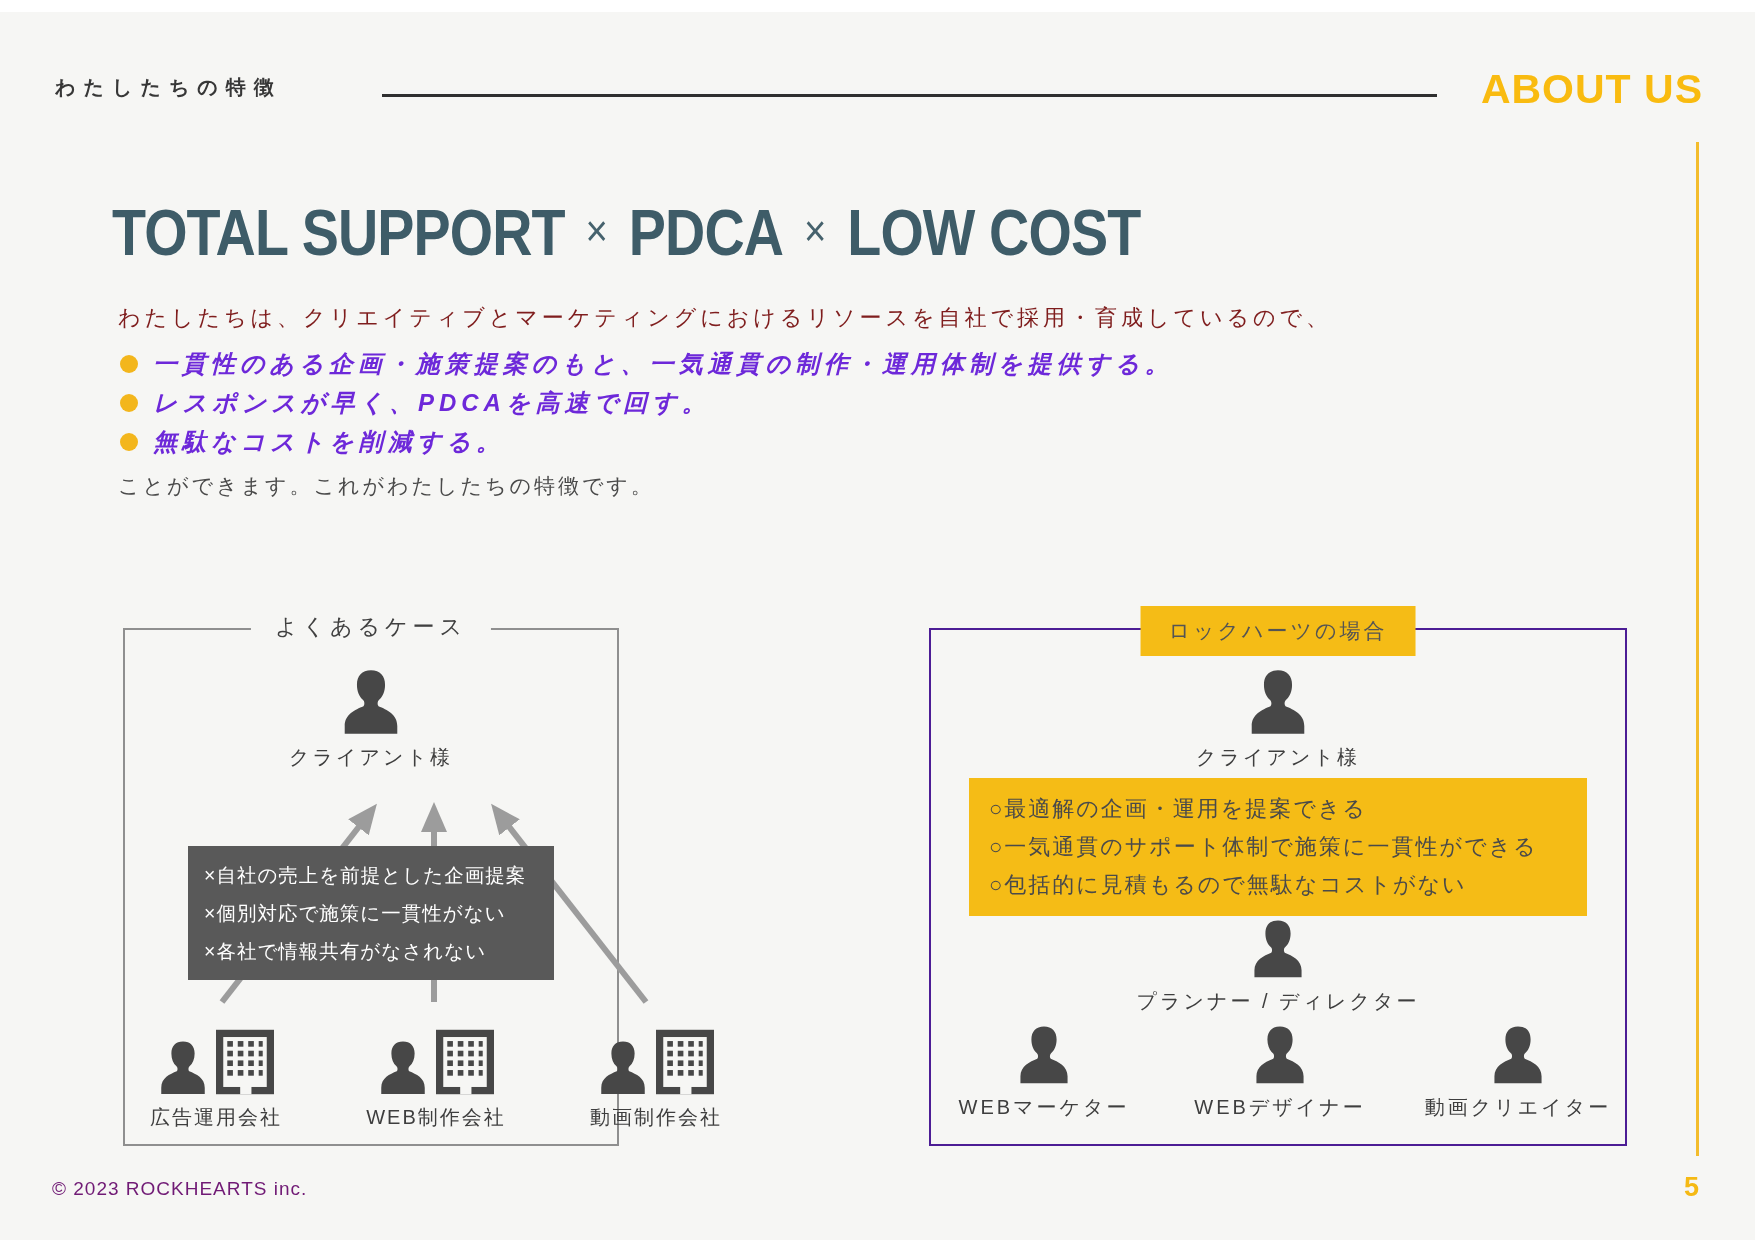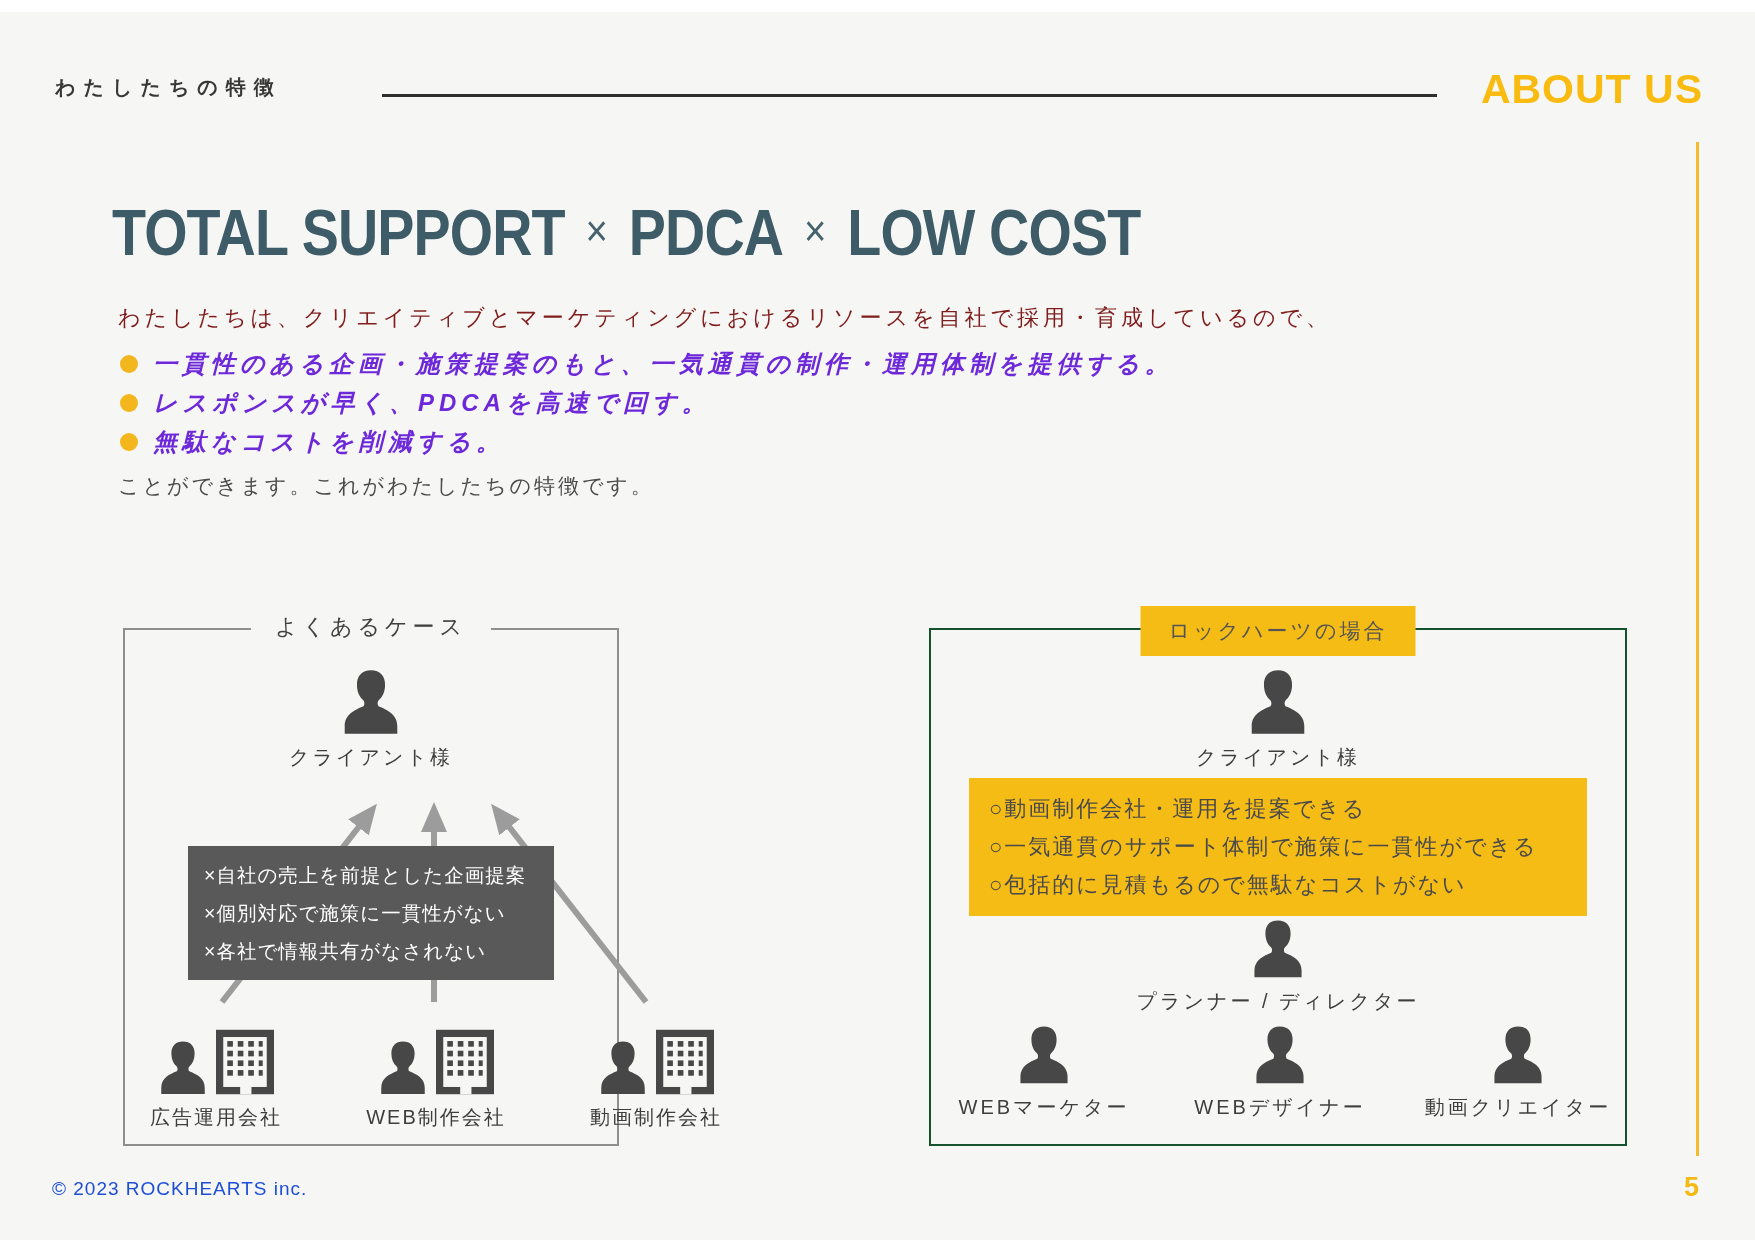--- a/index.html
+++ b/index.html
@@ -21,21 +21,21 @@
   .intro{position:absolute;left:118px;top:303px;font-size:22px;letter-spacing:4px;color:#7f1d1d;white-space:nowrap;}
   .bullet-row{position:absolute;left:120px;display:flex;align-items:center;gap:15px;}
   .bullet-row .dot{width:18px;height:18px;border-radius:50%;background:#F3B61C;flex:none;}
   .bullet-row .txt{font-size:24px;font-weight:600;letter-spacing:5px;color:#6d28d9;white-space:nowrap;font-style:italic;}
   #b0{top:348px}#b1{top:387px}#b2{top:426px}
   .closing{position:absolute;left:118px;top:472px;font-size:21px;letter-spacing:3px;color:#4A4A4A;white-space:nowrap;}
 
   
   .case-box{position:absolute;top:628px;height:518px;box-sizing:border-box;}
   .left-box{left:123px;width:496px;border:2px solid #8F8F8F;}
-  .right-box{left:929px;width:698px;border:2px solid #14532d;}
+  .right-box{left:929px;width:698px;border:2px solid #4c1d95;}
   .legend{position:absolute;top:-18px;left:50%;transform:translateX(-50%);background:#F6F6F4;padding:0 24px;font-size:22px;letter-spacing:5px;color:#404040;white-space:nowrap;}
   .tag{position:absolute;top:-24px;left:50%;transform:translateX(-50%);background:#F5BC16;padding:11px 28px;font-size:21px;font-weight:500;letter-spacing:3px;color:#545454;white-space:nowrap;}
 
   .client{position:absolute;top:38px;left:0;right:0;text-align:center;}
   .client svg{width:58px;height:66px;}
   .icon-label{font-size:20px;letter-spacing:3px;color:#3E3E3E;margin-top:6px;}
 
   .arrows{position:absolute;left:0;top:150px;width:618px;height:250px;}
 
   .problem-box{position:absolute;left:50%;transform:translateX(-50%);top:216px;width:366px;background:#595959;color:#ffffff;padding:10px 16px;box-sizing:border-box;}
@@ -53,21 +53,21 @@
 
   .planner{position:absolute;top:288px;left:0;right:0;text-align:center;}
   .planner svg{width:52px;height:60px;}
   .role-col{position:absolute;top:394px;width:210px;text-align:center;}
   .role-col svg{width:52px;height:60px;}
   #r0{left:8px}#r1{left:244px}#r2{left:482px}
 
   
   .v-accent{position:absolute;left:1696px;top:142px;width:3px;height:1014px;background:#F3BC2C;}
   .page-num{position:absolute;left:1684px;top:1172px;font-size:27px;font-weight:800;color:#F5B914;}
-  .copyright{position:absolute;left:52px;top:1178px;font-size:19px;letter-spacing:1px;color:#1d4ed8;white-space:nowrap;}
+  .copyright{position:absolute;left:52px;top:1178px;font-size:19px;letter-spacing:1px;color:#701a75;white-space:nowrap;}
   .defs{position:absolute;width:0;height:0;overflow:hidden;}
 </style>
 </head>
 <body>
 
 <svg class="defs" aria-hidden="true">
   <defs>
     <symbol id="person" viewBox="0 0 64 72">
       <path fill="#474747" d="M32 2c-10 0-15.5 6.2-15.5 16 0 7.2 2.6 13.4 6.8 17 1.6 1.4 2 5.2.4 6.7C14.5 45.5 3 50.5 3 63.5V72h58v-8.5c0-13-11.5-18-20.7-21.8-1.6-1.5-1.2-5.3.4-6.7 4.2-3.6 6.8-9.8 6.8-17C47.5 8.2 42 2 32 2z"></path>
     </symbol>
@@ -189,21 +189,21 @@
     <div class="tag">ロックハーツの場合</div>
 
     <div class="client">
       <svg>
           <use href="#person"></use>
         </svg>
       <div class="icon-label">クライアント様</div>
     </div>
 
     <div class="benefit-box">
-      <div>○動画制作会社・運用を提案できる</div>
+      <div>○最適解の企画・運用を提案できる</div>
       <div>○一気通貫のサポート体制で施策に一貫性ができる</div>
       <div>○包括的に見積もるので無駄なコストがない</div>
     </div>
 
     <div class="planner">
       <svg>
           <use href="#person"></use>
         </svg>
       <div class="icon-label">プランナー / ディレクター</div>
     </div>

